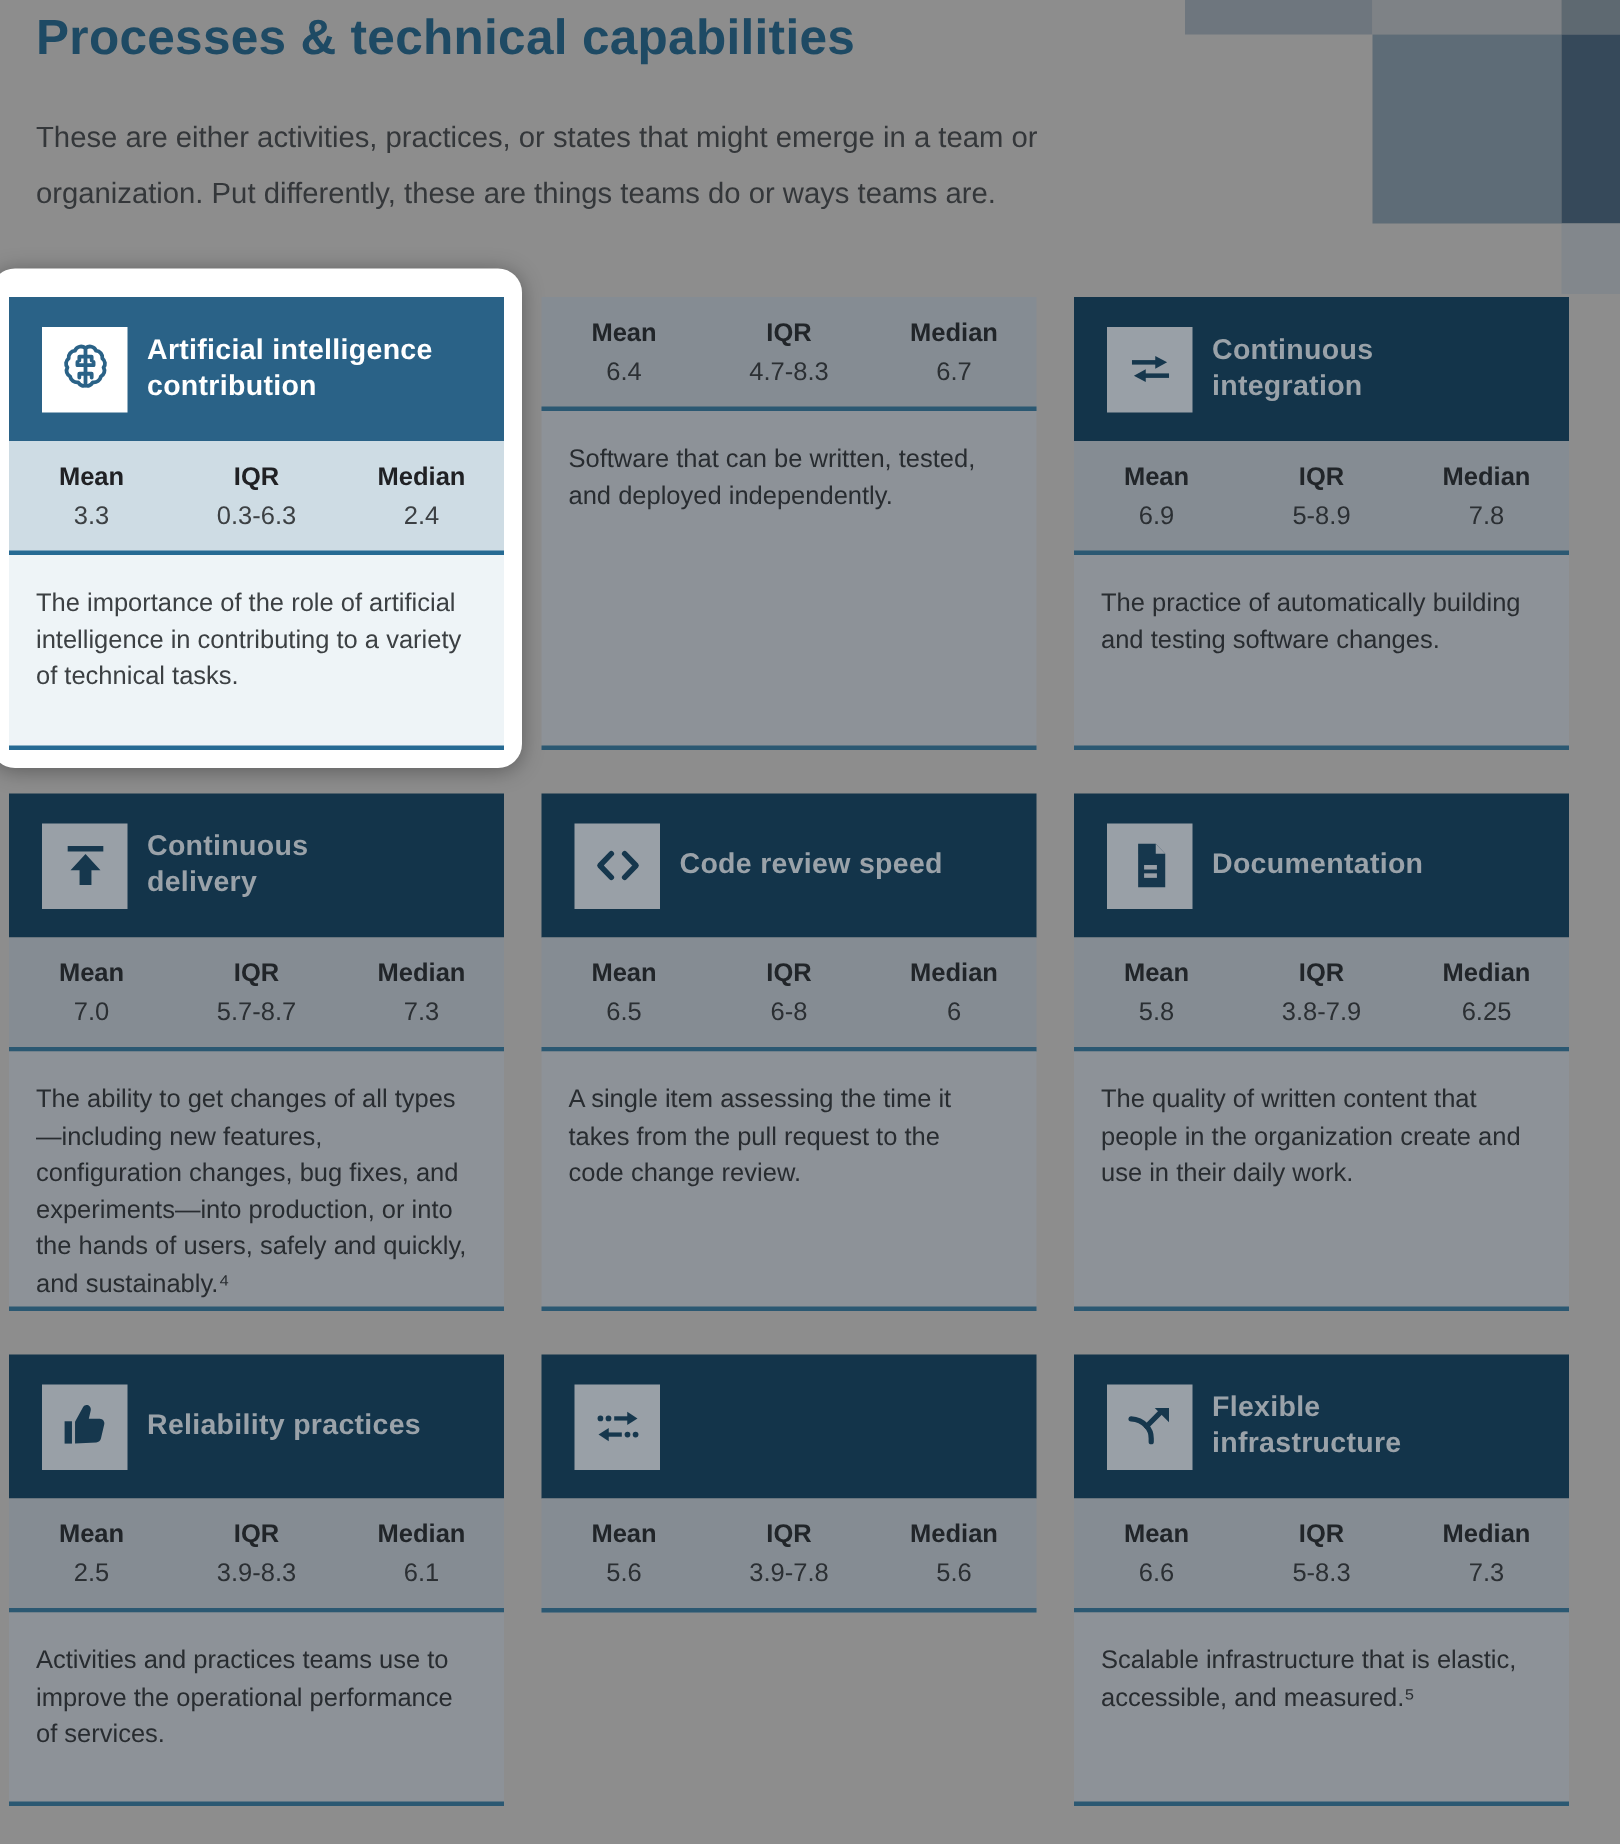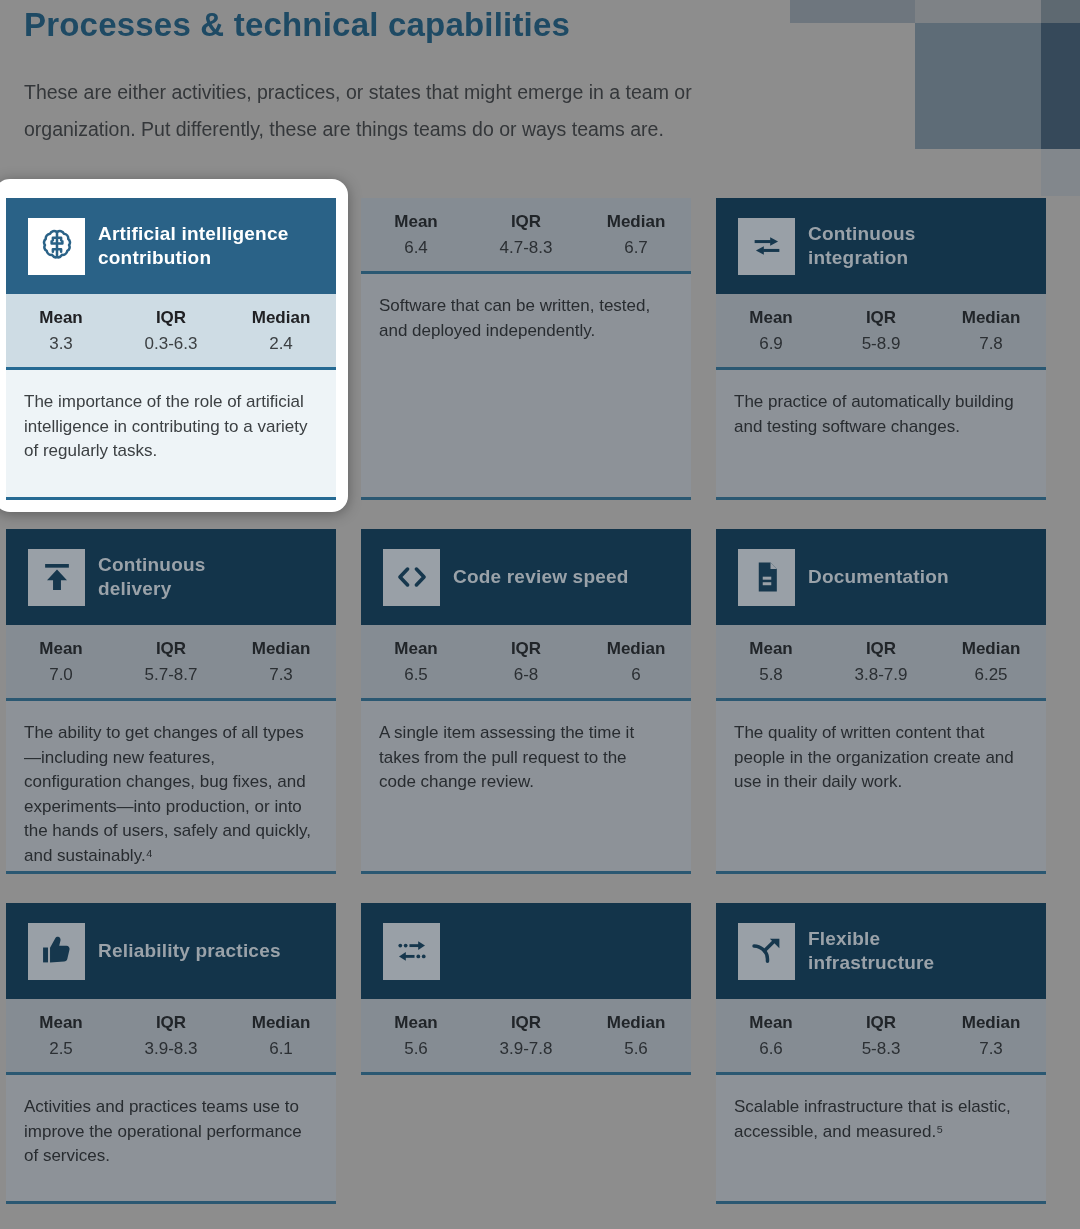--- a/index.html
+++ b/index.html
@@ -120,21 +120,21 @@
         </div>
         <div class="stat">
           <div class="stat-label">IQR</div>
           <div class="stat-value">0.3-6.3</div>
         </div>
         <div class="stat">
           <div class="stat-label">Median</div>
           <div class="stat-value">2.4</div>
         </div>
       </div>
-      <div class="desc">The importance of the role of artificial intelligence in contributing to a variety of regularly tasks.</div>
+      <div class="desc">The importance of the role of artificial intelligence in contributing to a variety of technical tasks.</div>
     </div>
   </div>
 
   <div class="cell">
     <div class="card dim">
       <div class="stats">
         <div class="stat">
           <div class="stat-label">Mean</div>
           <div class="stat-value">6.4</div>
         </div>

